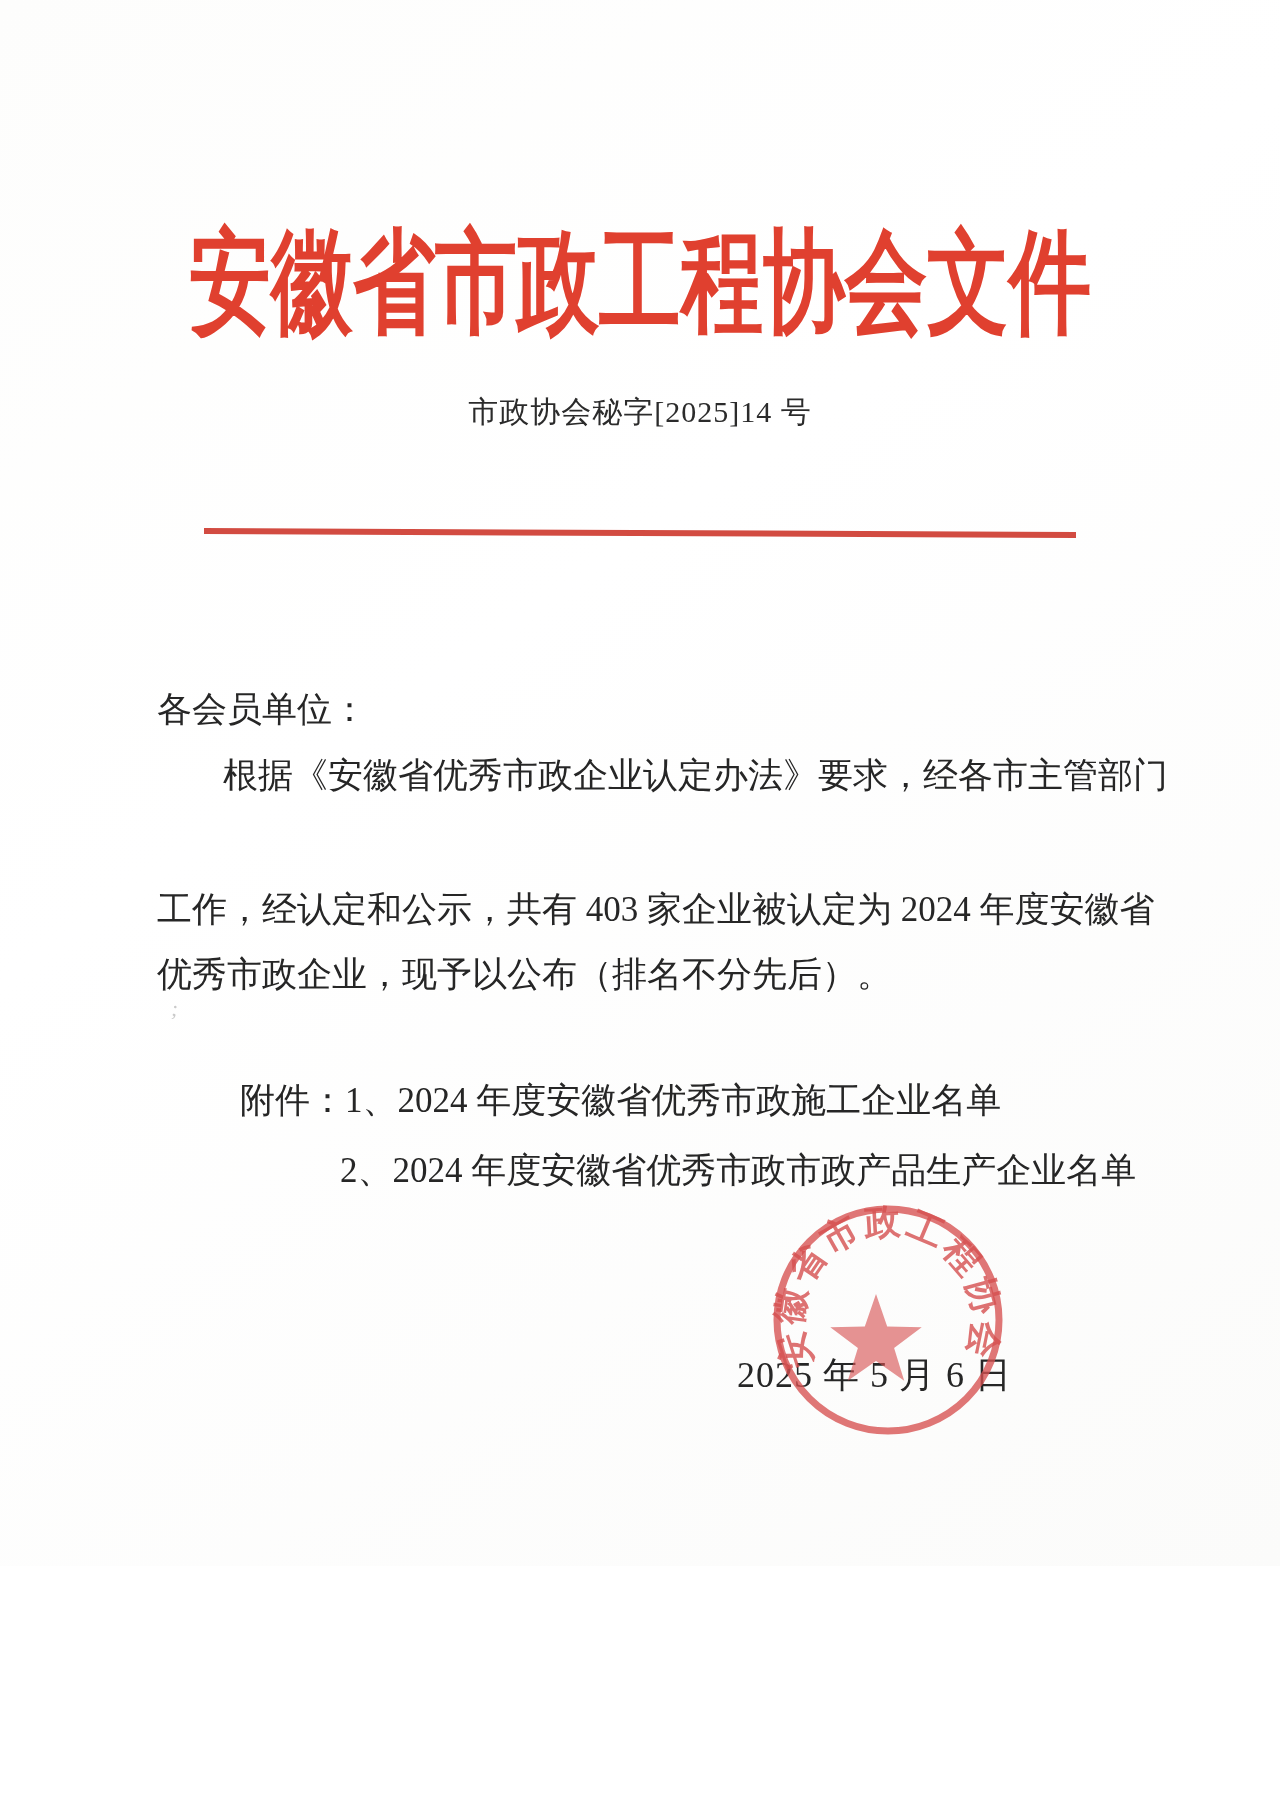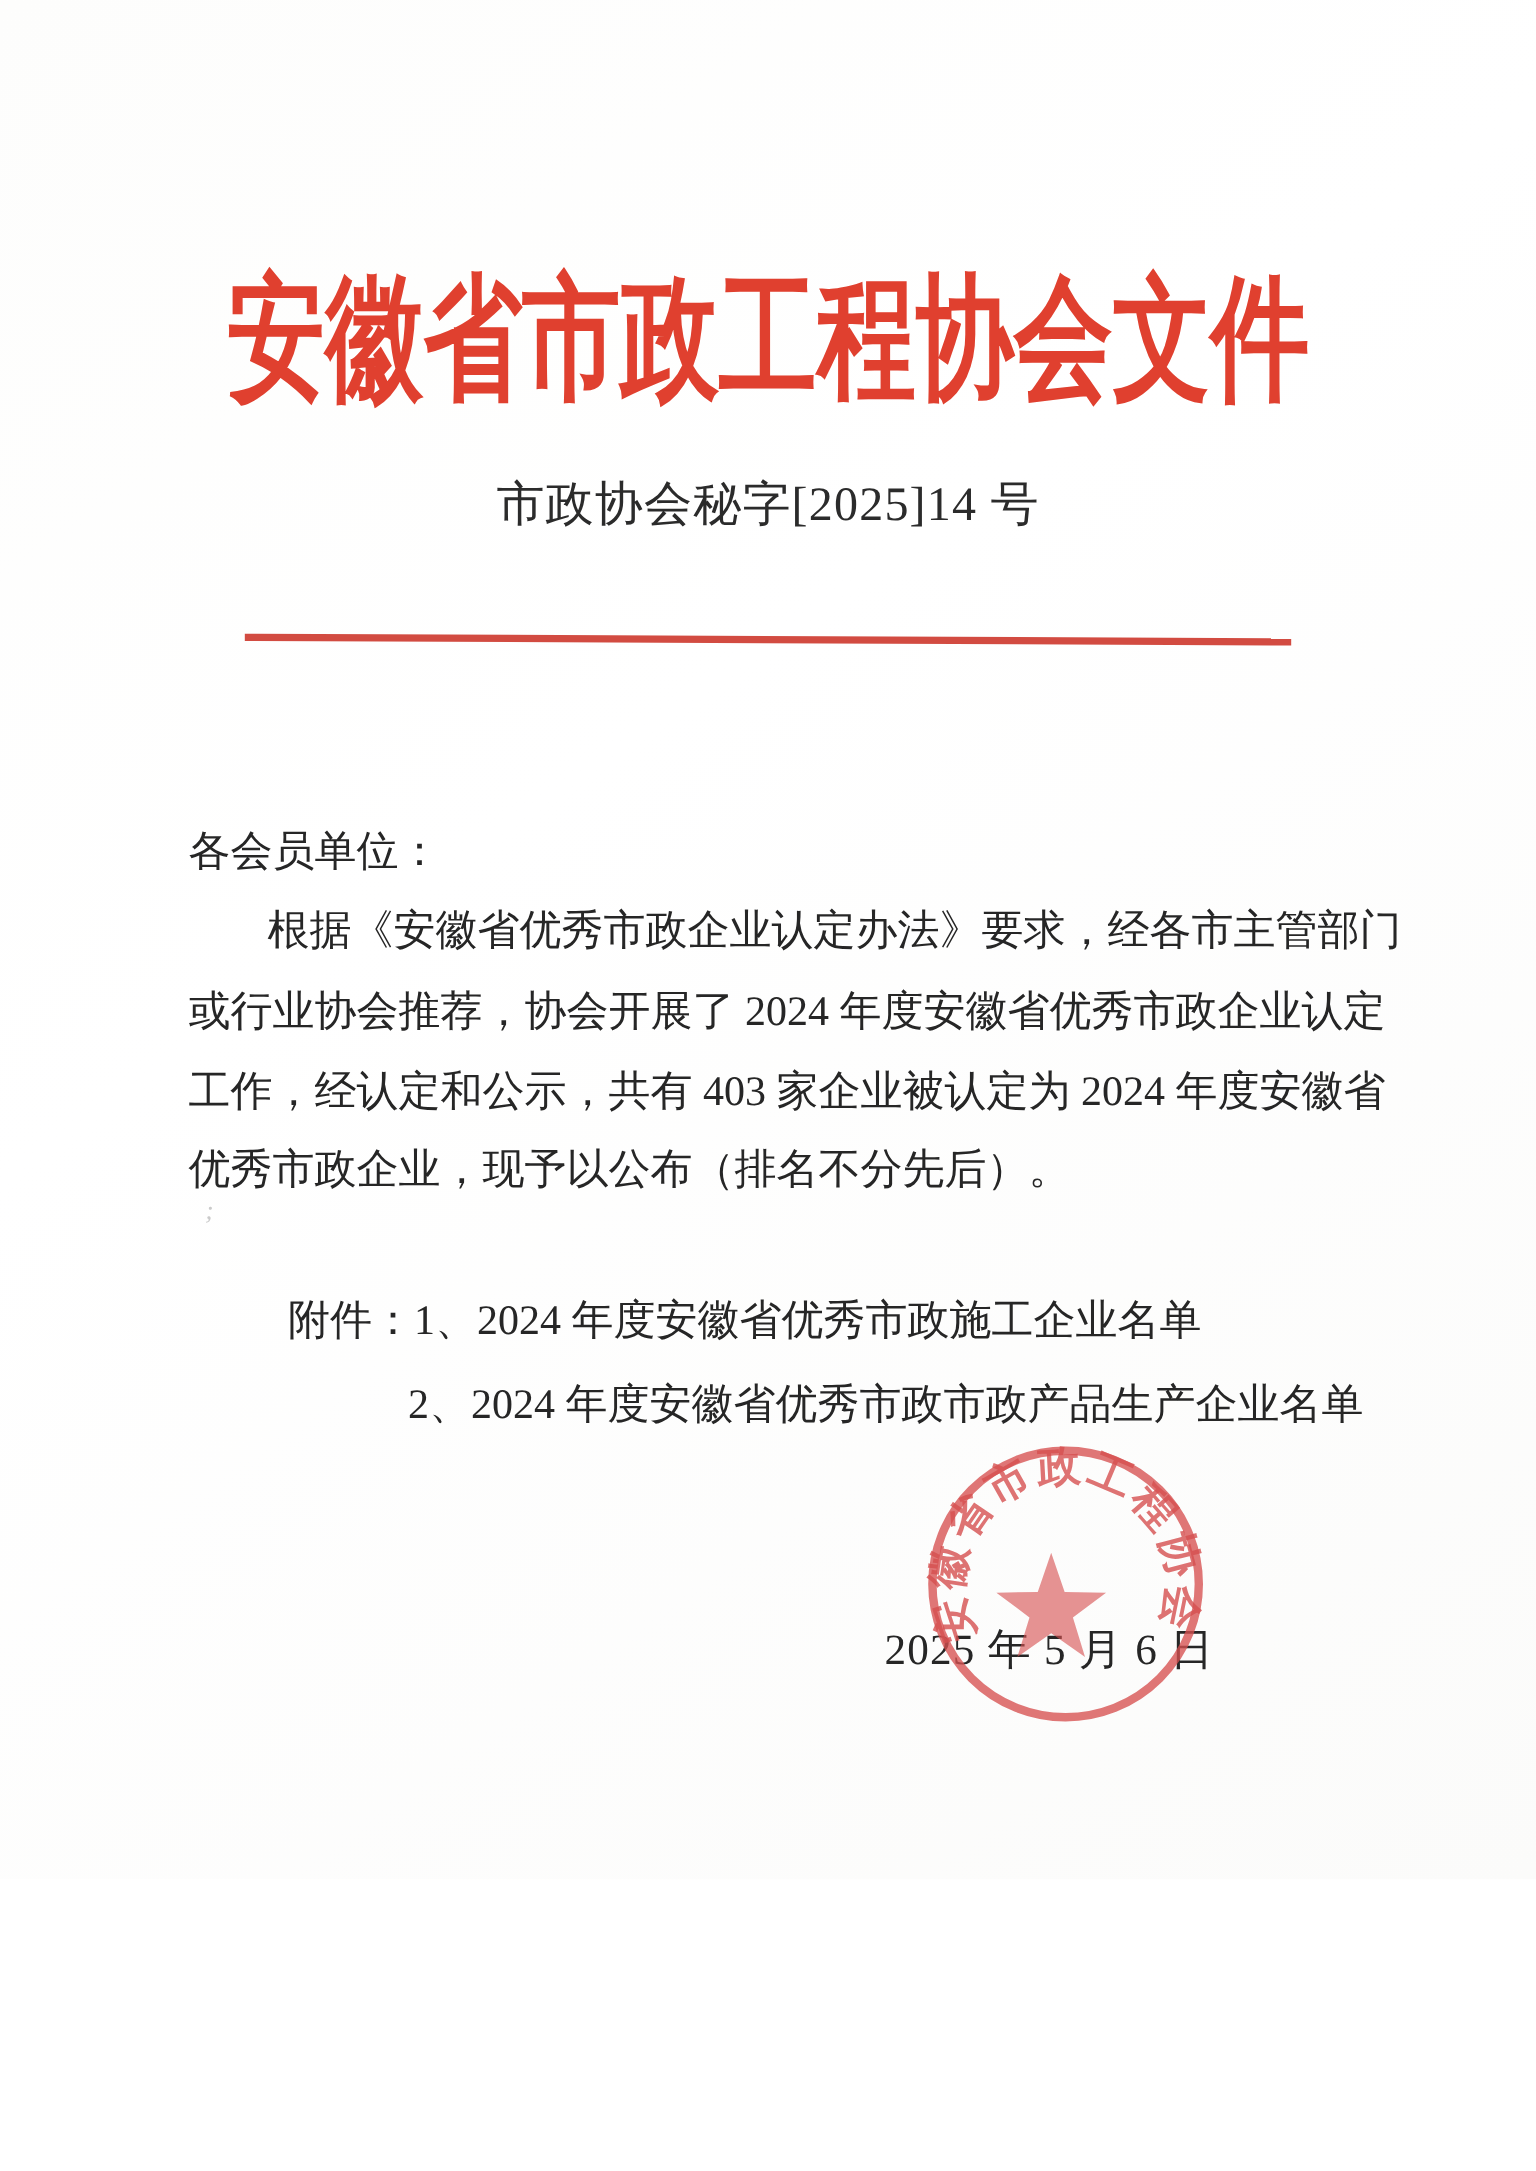--- a/index.html
+++ b/index.html
@@ -20,21 +20,21 @@
     font-size:82px;font-weight:bold;
     color:#e0402f;
     letter-spacing:0px;
     transform:scaleY(1.38);
     transform-origin:top center;
     white-space:nowrap;
   }
   .doc-number{
     position:absolute;top:392px;left:0;width:1280px;
     text-align:center;
-    font-size:40px;color:#2b2b2b;
+    font-size:30px;color:#2b2b2b;
     letter-spacing:1px;
     white-space:nowrap;
   }
   .red-rule{
     position:absolute;top:530px;left:204px;width:872px;height:6px;
     background:#d24b41;
     transform:rotate(0.25deg);
   }
   .notice-title{
     position:absolute;top:566px;left:0;width:1280px;
@@ -78,21 +78,20 @@
 
   <div class="doc-number">市政协会秘字[2025]14 号</div>
 
   <div class="red-rule"></div>
 
 
   <div class="body-line salutation">各会员单位：</div>
 
   <div class="body-line p-line1">根据《安徽省优秀市政企业认定办法》要求，经各市主管部门</div>
 
-  <div class="body-line p-line2">或行业协会推荐，协会开展了 2024 年度安徽省优秀市政企业认定</div>
 
   <div class="body-line p-line3">工作，经认定和公示，共有 403 家企业被认定为 2024 年度安徽省</div>
 
   <div class="body-line p-line4">优秀市政企业，现予以公布（排名不分先后）。</div>
 
   <div class="body-line attach-line1">附件：1、2024 年度安徽省优秀市政施工企业名单</div>
 
   <div class="body-line attach-line2">2、2024 年度安徽省优秀市政市政产品生产企业名单</div>
 
   <div class="date-line">2025 年 5 月 6 日</div>

